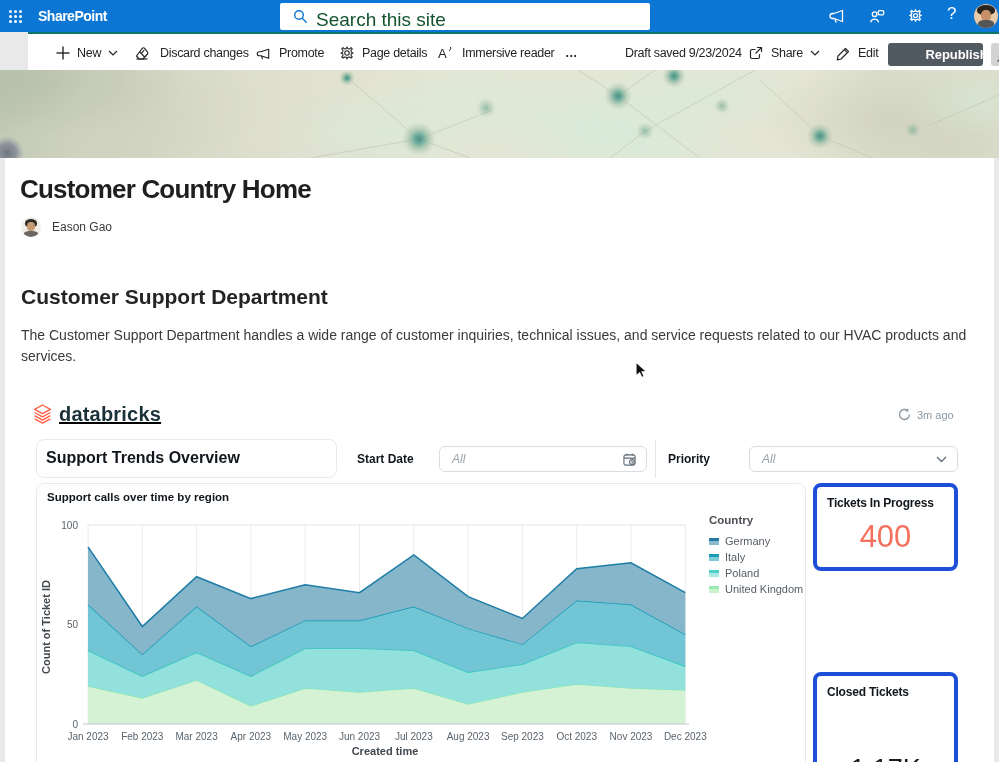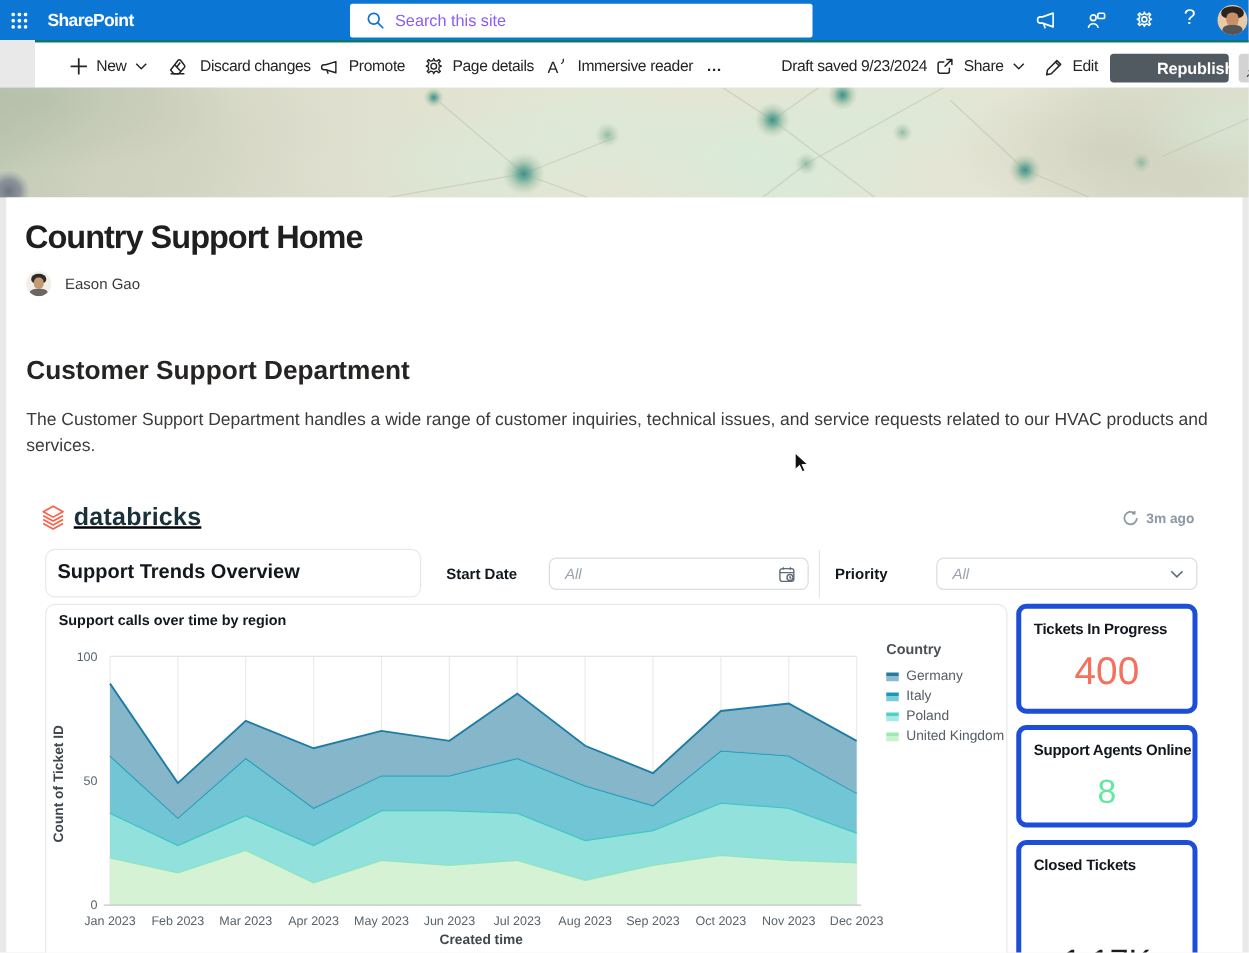--- a/index.html
+++ b/index.html
@@ -4,21 +4,21 @@
 <style>
   * { margin:0; padding:0; box-sizing:border-box; }
   html,body { width:999px; height:762px; overflow:hidden; }
   body { font-family:"Liberation Sans", sans-serif; background:#e9e9e9; position:relative; }
   .abs { position:absolute; }
 
   
   #suitebar { position:absolute; left:0; top:0; width:999px; height:32px; background:#0b76d4; }
   #suitebar .brand { position:absolute; left:38px; top:8px; color:#fff; font-size:14px; font-weight:bold; letter-spacing:-0.5px; }
   #searchbox { position:absolute; left:280px; top:3px; width:370px; height:27px; background:#fff; border-radius:2px; }
-  #searchbox .ph { position:absolute; left:36px; top:6px; color:#8b5cf6; font-size:13px; }
+  #searchbox .ph { position:absolute; left:36px; top:6px; color:#14532d; font-size:19px; }
 
   
   #cmdbar { position:absolute; left:0; top:32px; width:999px; height:38px; background:#fff; border-top:2px solid #0f766e; font-size:12.5px; letter-spacing:-0.3px;margin-left:28px; }
   .cmditem { position:absolute; top:0; height:38px; display:flex; align-items:center; gap:7px; color:#252423; white-space:nowrap; }
   .cmditem svg { flex:0 0 auto; }
   #republish { position:absolute; left:860px; top:9px; width:95px; height:23px; background:#515961; border-radius:3px; color:#fff; font-size:13px; font-weight:bold; letter-spacing:-0.1px; display:flex; align-items:center; justify-content:center; gap:6px;padding-left:36px; }
   #collapsebtn { position:absolute; left:963px; top:9px; width:26px; height:23px; background:#d3d3d3; border-radius:3px; display:flex; align-items:center; justify-content:center; }
 
   
   #hero { position:absolute; left:0; top:70px; width:999px; height:88px; overflow:hidden; }
@@ -28,21 +28,21 @@
   #title { position:absolute; left:15px; top:16px; font-size:26px; font-weight:bold; color:#1f1f1f; letter-spacing:-0.8px; }
   #byline { position:absolute; left:16px; top:59px; height:20px; display:flex; align-items:center; gap:11px; }
   #byline .av { width:20px; height:20px; border-radius:50%; background:#f2eee8; position:relative; overflow:hidden; }
   #byline .name { font-size:12px; color:#3b3a39; }
   #h2 { position:absolute; left:16px; top:127px; font-size:21px; font-weight:bold; color:#252423; }
   #para { position:absolute; left:16px; top:167px; width:958px; font-size:14px; color:#3b3a39; line-height:21px; }
 
   
   #db-logo { position:absolute; left:28px; top:244px; height:24px; display:flex; align-items:center; gap:7px;text-decoration:underline; }
   #db-logo .word { font-size:20px; font-weight:bold; color:#1b3139; letter-spacing:.2px; }
-  #refresh { position:absolute; left:893px; top:250px; display:flex; align-items:flex-end; gap:6px; color:#8d98a2; font-size:11px;font-weight:bold; }
+  #refresh { position:absolute; left:893px; top:250px; display:flex; align-items:flex-end; gap:6px; color:#8d98a2; font-size:11px; }
 
   .card { position:absolute; background:#fff; border:1px solid #e9e9e9; border-radius:8px; }
   #titlecard { left:31px; top:281px; width:301px; height:39px;text-align:center; }
   #titlecard span { position:absolute; left:9px; top:9px; font-size:16px; font-weight:bold; color:#11171c; letter-spacing:0px; }
   .flabel { position:absolute; font-size:12px; font-weight:bold; color:#11171c; }
   .finput { position:absolute; height:26px; background:#fff; border:1px solid #d9dde1; border-radius:6px; }
   .finput .all { position:absolute; left:12px; top:5px; font-style:italic; font-size:12px; color:#9aa3ac; }
   #fdivider { position:absolute; left:650px; top:282px; width:1px; height:38px; background:#e5e5e5; }
 
   #chartcard { left:31px; top:325px; width:770px; height:300px; }
@@ -249,21 +249,21 @@
   <circle cx="645" cy="61" r="9" fill="url(#cellsoft)"></circle>
   <circle cx="674" cy="6" r="12" fill="url(#cell)"></circle>
   <circle cx="722" cy="36" r="8" fill="url(#cellsoft)"></circle>
   <circle cx="820" cy="66" r="13" fill="url(#cell)"></circle>
   <circle cx="913" cy="60" r="8" fill="url(#cellsoft)"></circle>
   <rect width="999" height="88" fill="#e8e8d6" opacity="0.28"></rect>
 </svg>
 </div>
 
 <div id="canvas">
-  <div id="title">Country Support Home</div>
+  <div id="title">Customer Country Home</div>
   <div id="byline">
     <div class="av">
       <div class="abs" style="left:4px;top:2px;width:12px;height:8px;border-radius:50% 50% 40% 40%;background:#2e2a26;"></div>
       <div class="abs" style="left:6px;top:5px;width:8px;height:9px;border-radius:45%;background:#c49a72;"></div>
       <div class="abs" style="left:3px;top:14px;width:14px;height:6px;border-radius:40% 40% 0 0;background:#6b6661;"></div>
     </div>
     <span class="name">Eason Gao</span>
   </div>
   <div id="h2">Customer Support Department</div>
   <div id="para">The Customer Support Department handles a wide range of customer inquiries, technical issues, and service requests related to our HVAC products and services.</div>
@@ -382,24 +382,20 @@
           <div class="sw" style="background:linear-gradient(#9ceab3 0 40%, #c9f3cd 40% 100%)"></div>
           <span>United Kingdom</span>
         </div>
     </div>
   </div>
 
   <div class="cntcard" style="left:808px;top:325px;width:145px;height:88px">
     <div class="lbl">Tickets In Progress</div>
     <div class="val" style="top:32px;font-size:31px;color:#f5705d;">400</div>
   </div>
-  <div class="cntcard" style="left:808px;top:422px;width:145px;height:82px">
-    <div class="lbl">Support Agents Online</div>
-    <div class="val" style="top:34px;font-size:27px;color:#63e8a2;">8</div>
-  </div>
   <div class="cntcard" style="left:808px;top:514px;width:145px;height:120px">
     <div class="lbl">Closed Tickets</div>
     <div class="val" style="top:39px;font-size:27px;color:#1c1c1c;margin-top:39px;">1.17K</div>
   </div>
 </div>
 
 <svg class="abs" style="left:633px;top:361px" width="16" height="20" viewBox="0 0 16 20">
   <path d="M3 1 L3 15 L6.6 11.8 L8.8 16.6 L11.2 15.5 L9 10.8 L13.5 10.5 Z" fill="#111" stroke="#fff" stroke-width="1.1"></path>
 </svg>
 

